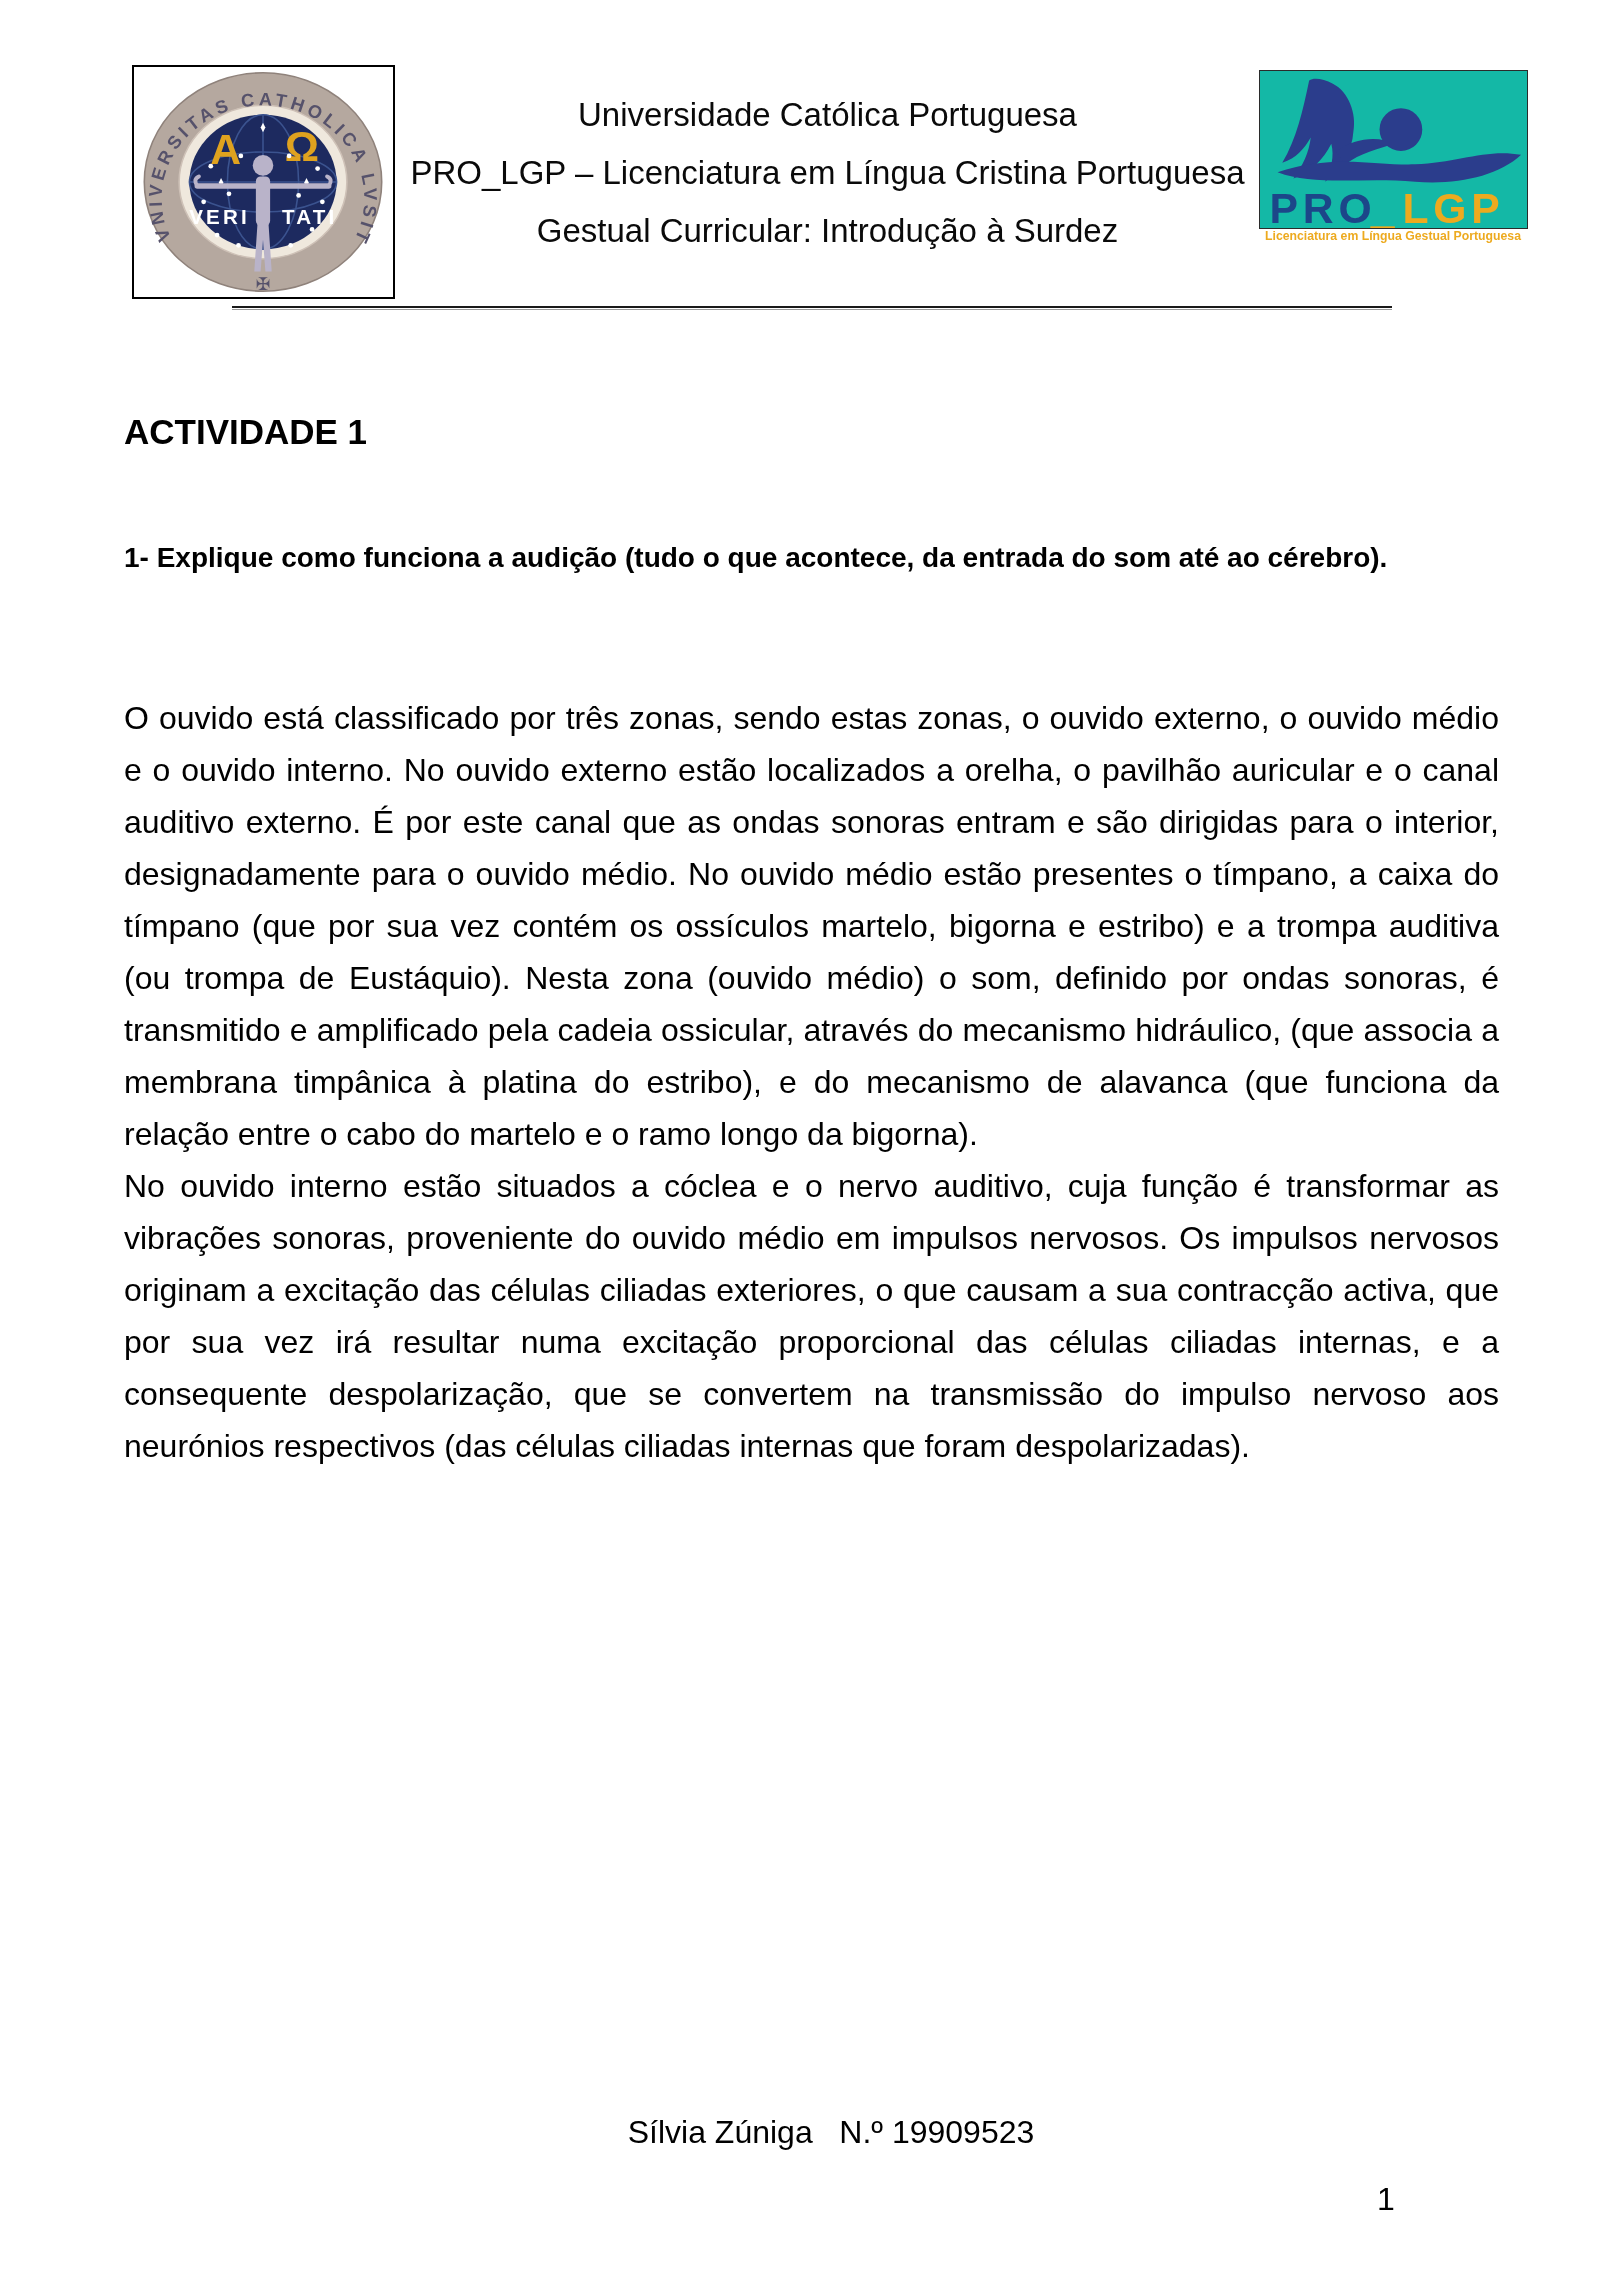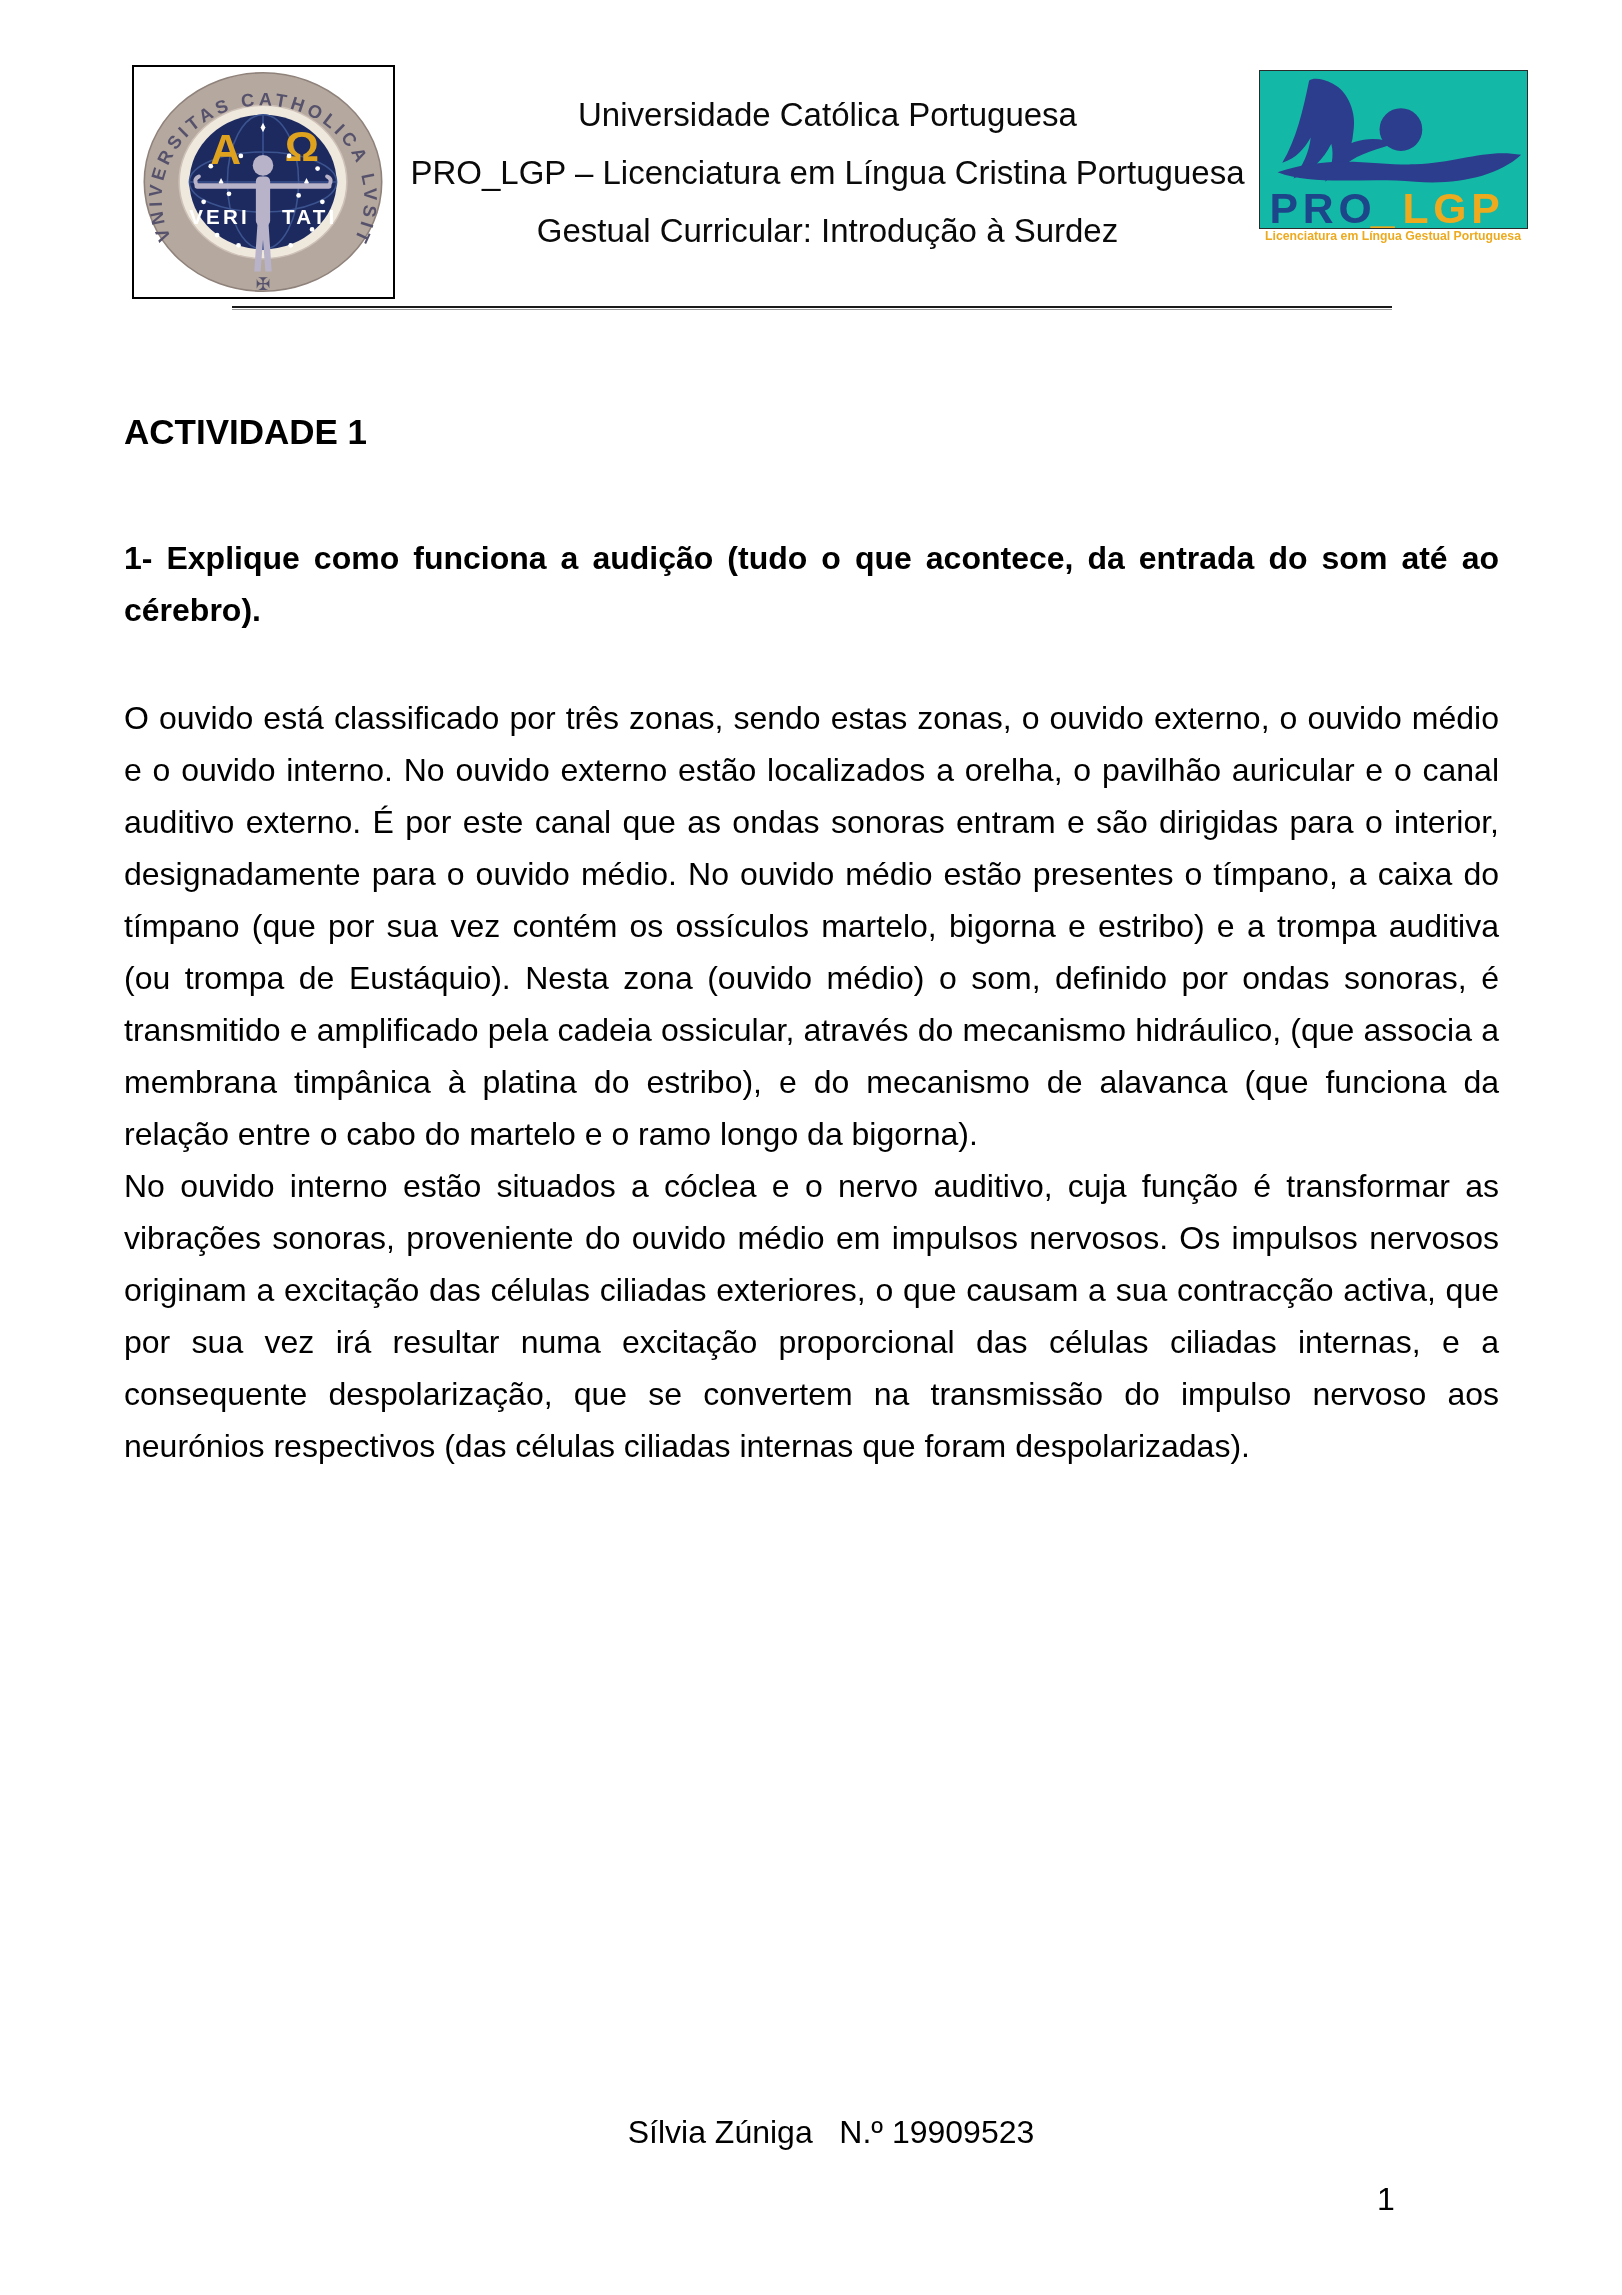--- a/index.html
+++ b/index.html
@@ -38,21 +38,21 @@
     position:absolute; left:232px; top:309px;
     width:1160px; height:0.8px; background:#9a9a9a;
   }
   
   .doc-title{
     position:absolute; left:124px; top:408px; width:1375px;
     text-align:left; font-weight:bold; font-size:35px; line-height:48px;
   }
   .doc-question{
     position:absolute; left:124px; top:532px; width:1375px;
-    font-weight:bold; font-size:32px; line-height:52px;
+    font-weight:bold; font-size:28px; line-height:52px;
     text-align:justify;
   }
   .doc-body{
     position:absolute; left:124px; top:692px; width:1375px;
     font-size:32px; line-height:52px; text-align:justify;
   }
   .doc-body p{margin:0; padding:0;}
   .doc-footer{
     position:absolute; left:0; top:2106px; width:1622px;
     text-align:center; font-size:32px; line-height:52px;

